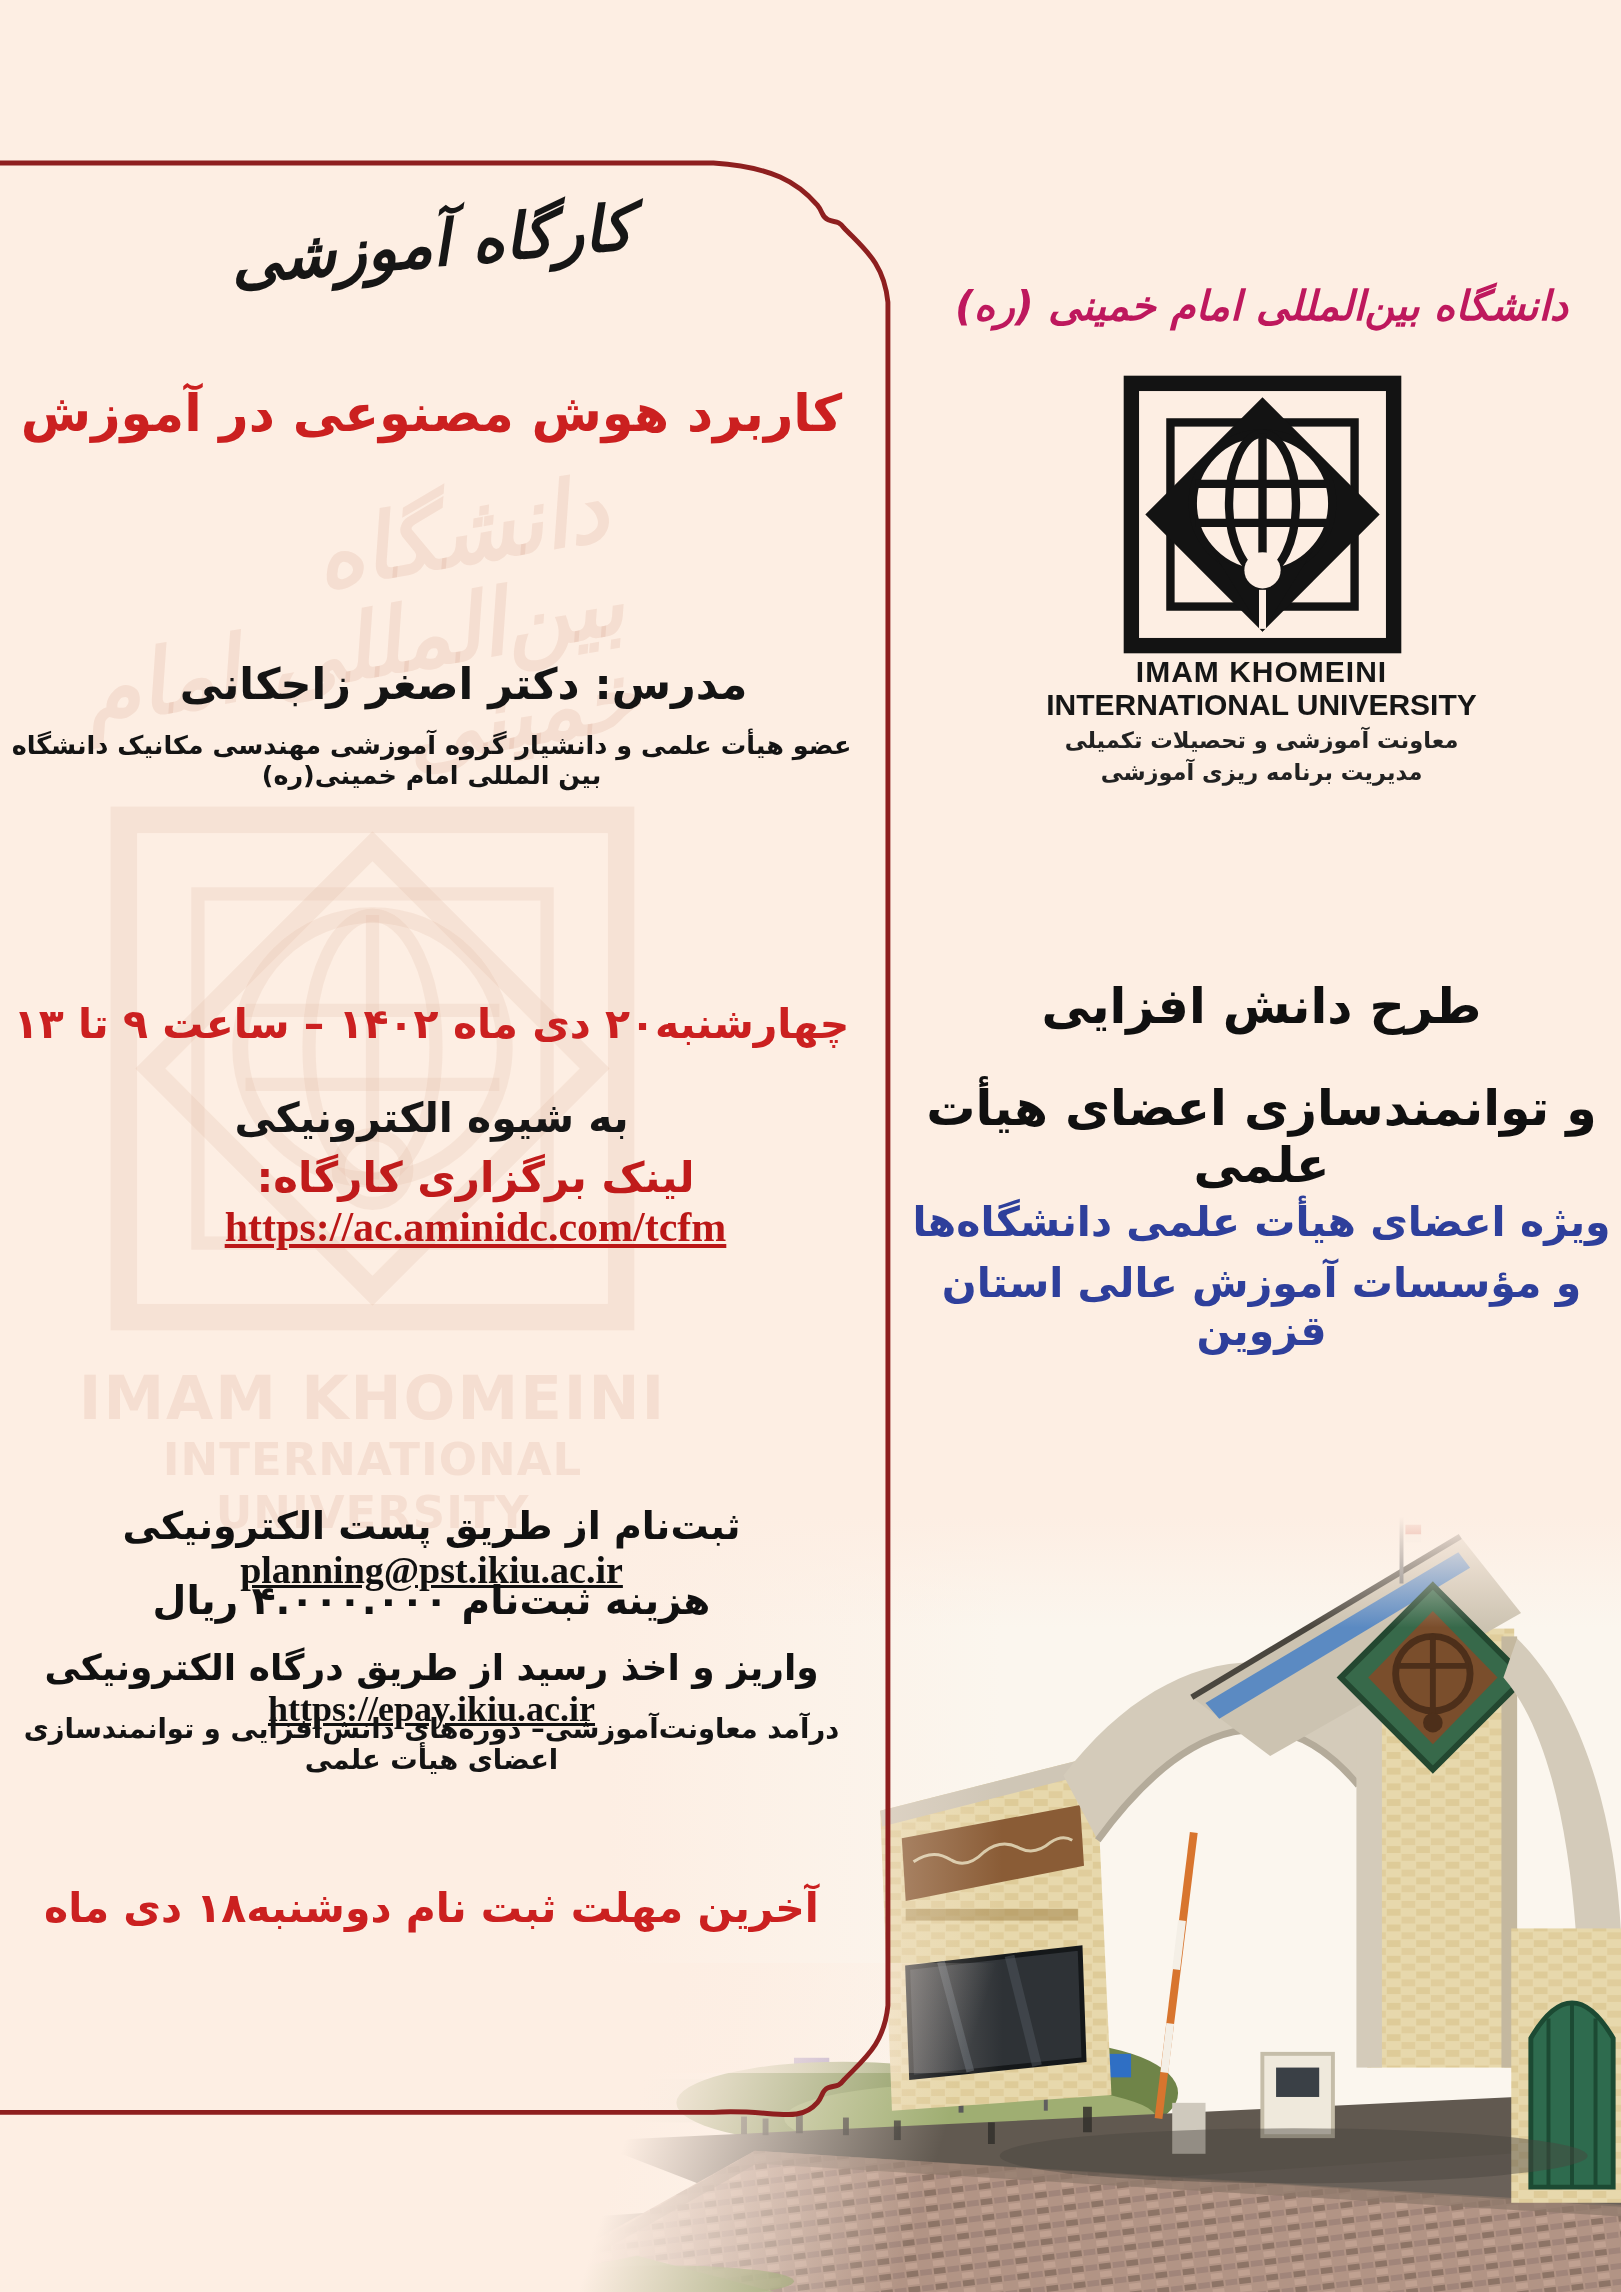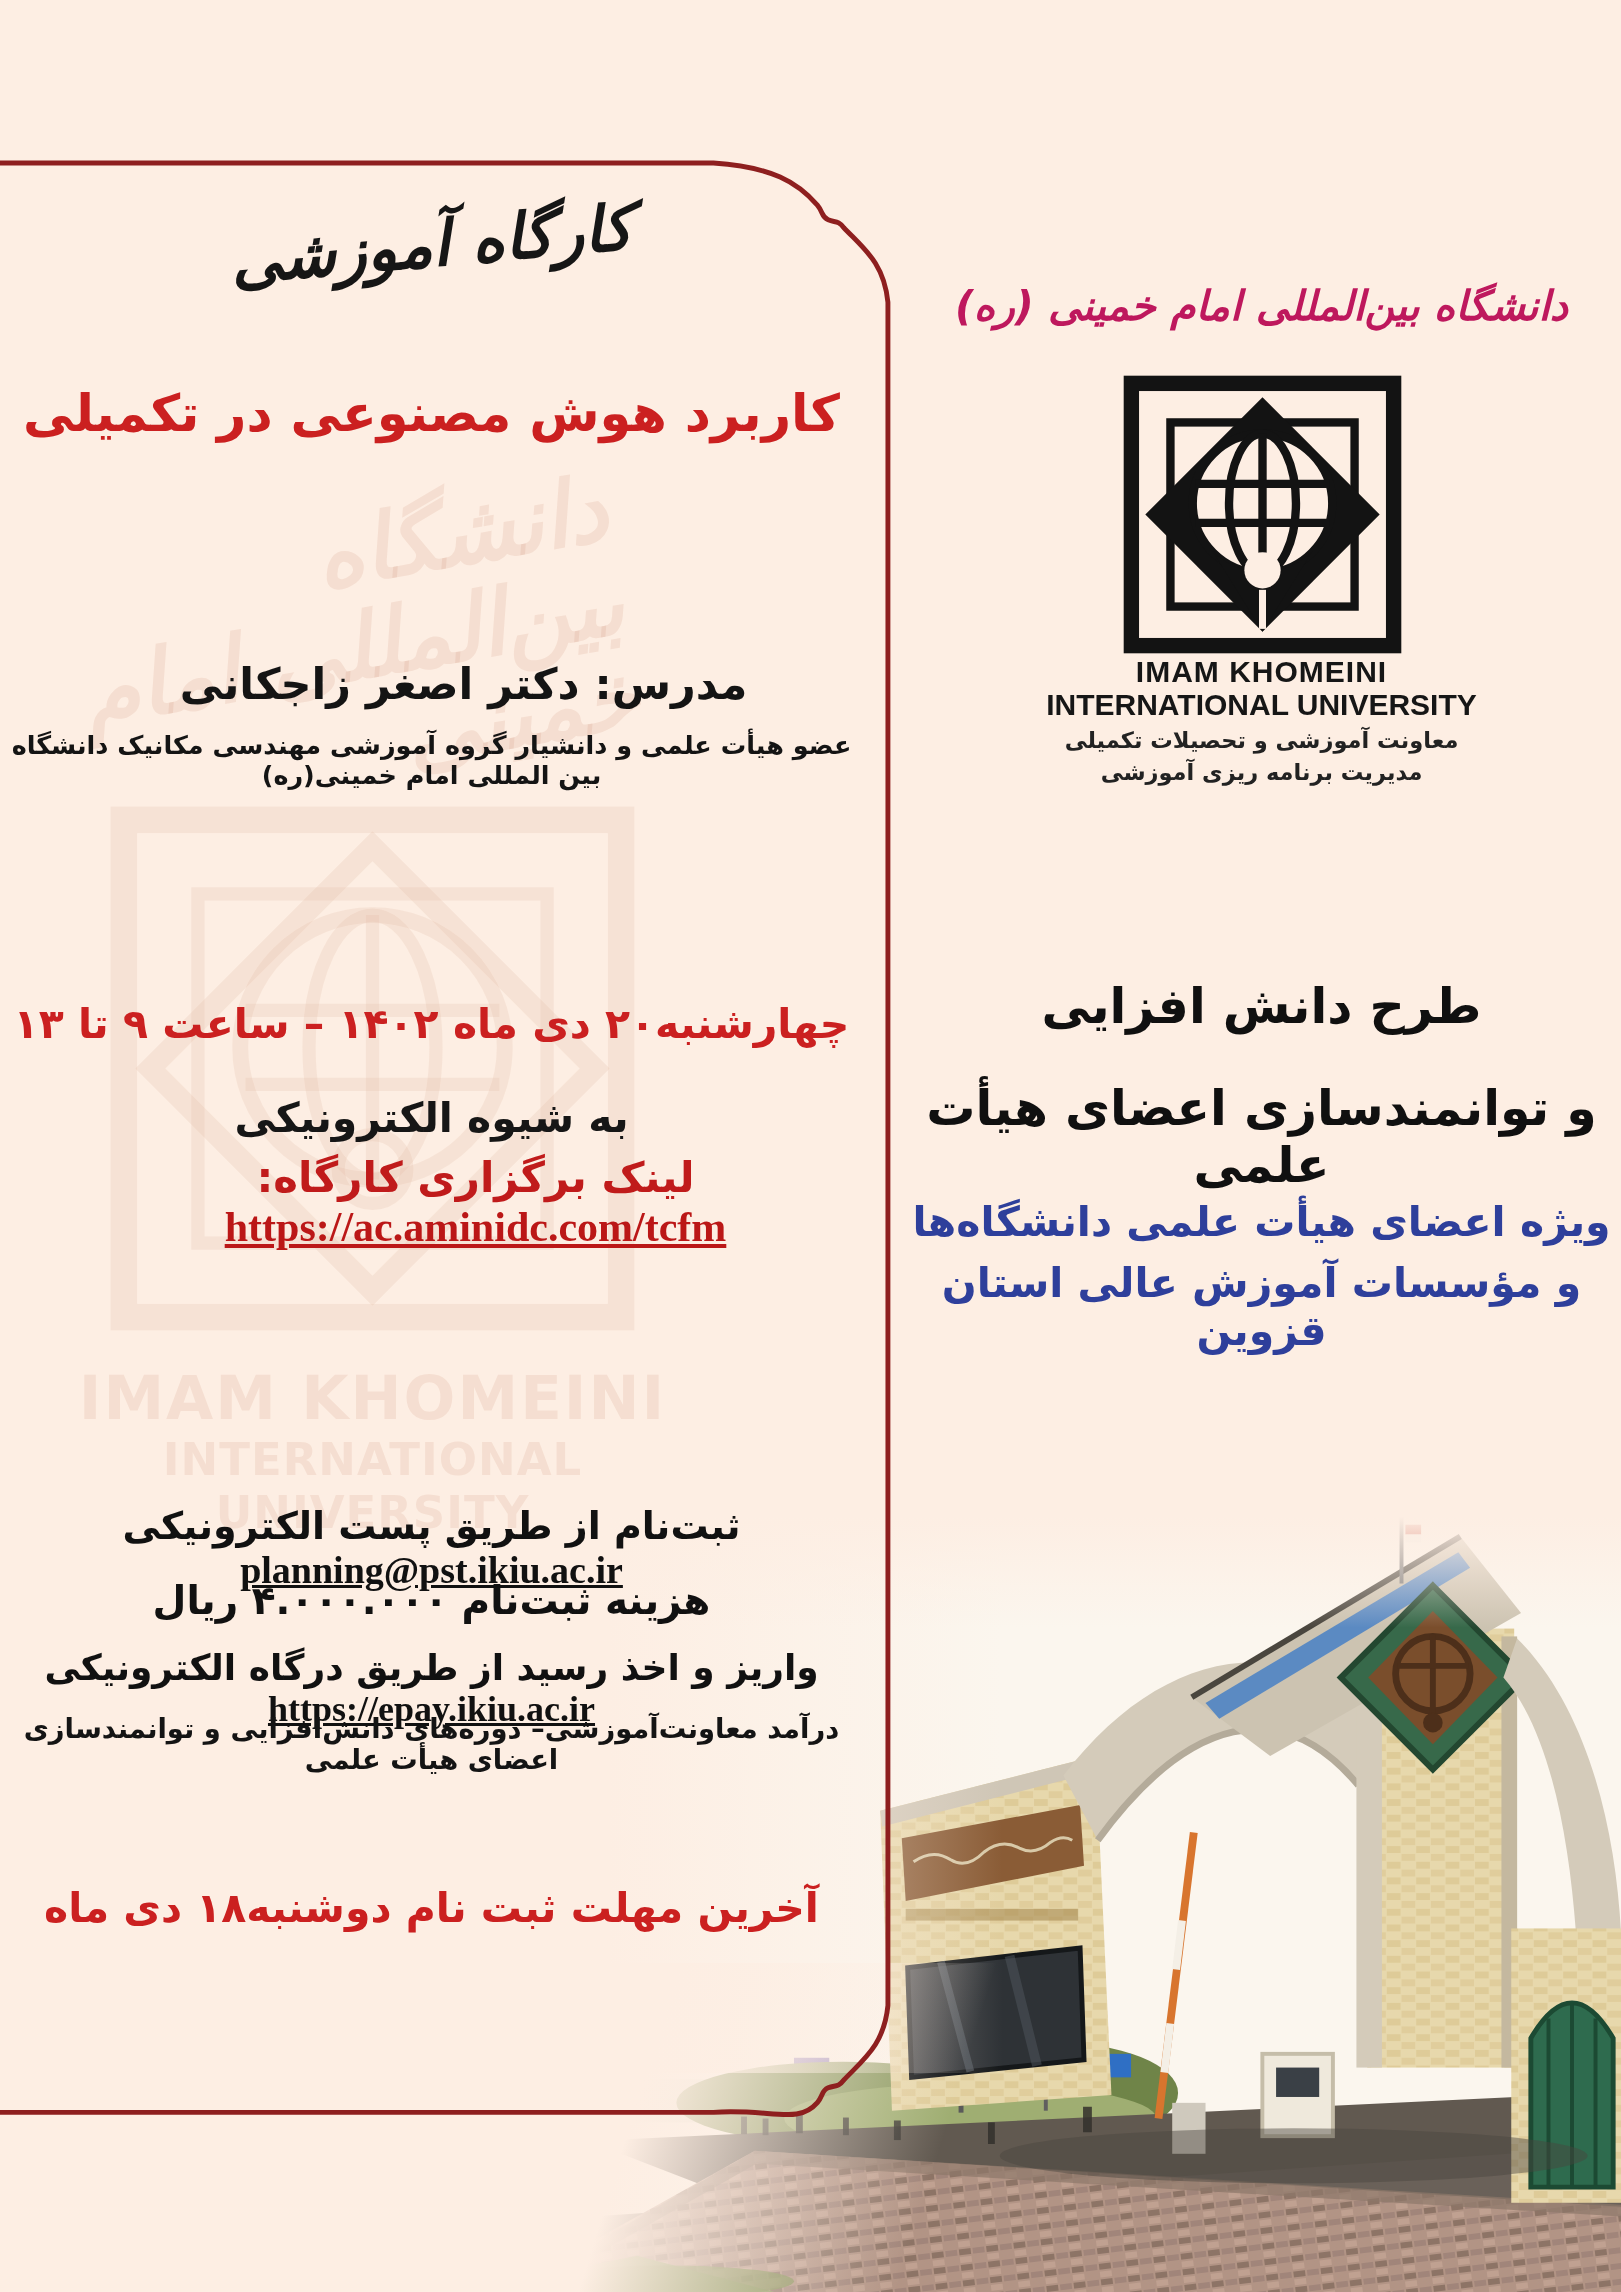--- a/index.html
+++ b/index.html
@@ -203,21 +203,21 @@
              L 906 2046
              C 902 2086 882 2100 861 2122
              C 855 2130 852 2127 845 2130
              C 838 2133 840 2138 834 2145
              C 814 2168 788 2151 728 2155
              L 0 2155" fill="none" stroke="#8e1f1f" stroke-width="5"></path>
   </svg>
 
   <div class="abs lp ctr workshop-type rtl">کارگاه آموزشی</div>
 
-  <div class="abs lp ctr main-title rtl">کاربرد هوش مصنوعی در تکمیلی</div>
+  <div class="abs lp ctr main-title rtl">کاربرد هوش مصنوعی در آموزش</div>
 
   <div class="abs lp ctr instructor rtl">مدرس: دکتر اصغر زاجکانی</div>
 
   <div class="abs lp ctr instructor-desc rtl">عضو هیأت علمی و دانشیار گروه آموزشی مهندسی مکانیک دانشگاه بین المللی امام خمینی(ره)</div>
 
   <div class="abs lp ctr date-line rtl">چهارشنبه۲۰ دی ماه ۱۴۰۲ – ساعت ۹ تا ۱۳</div>
 
   <div class="abs lp ctr method-line rtl">به شیوه الکترونیکی</div>
 
   <div class="abs lp ctr link-line rtl">

